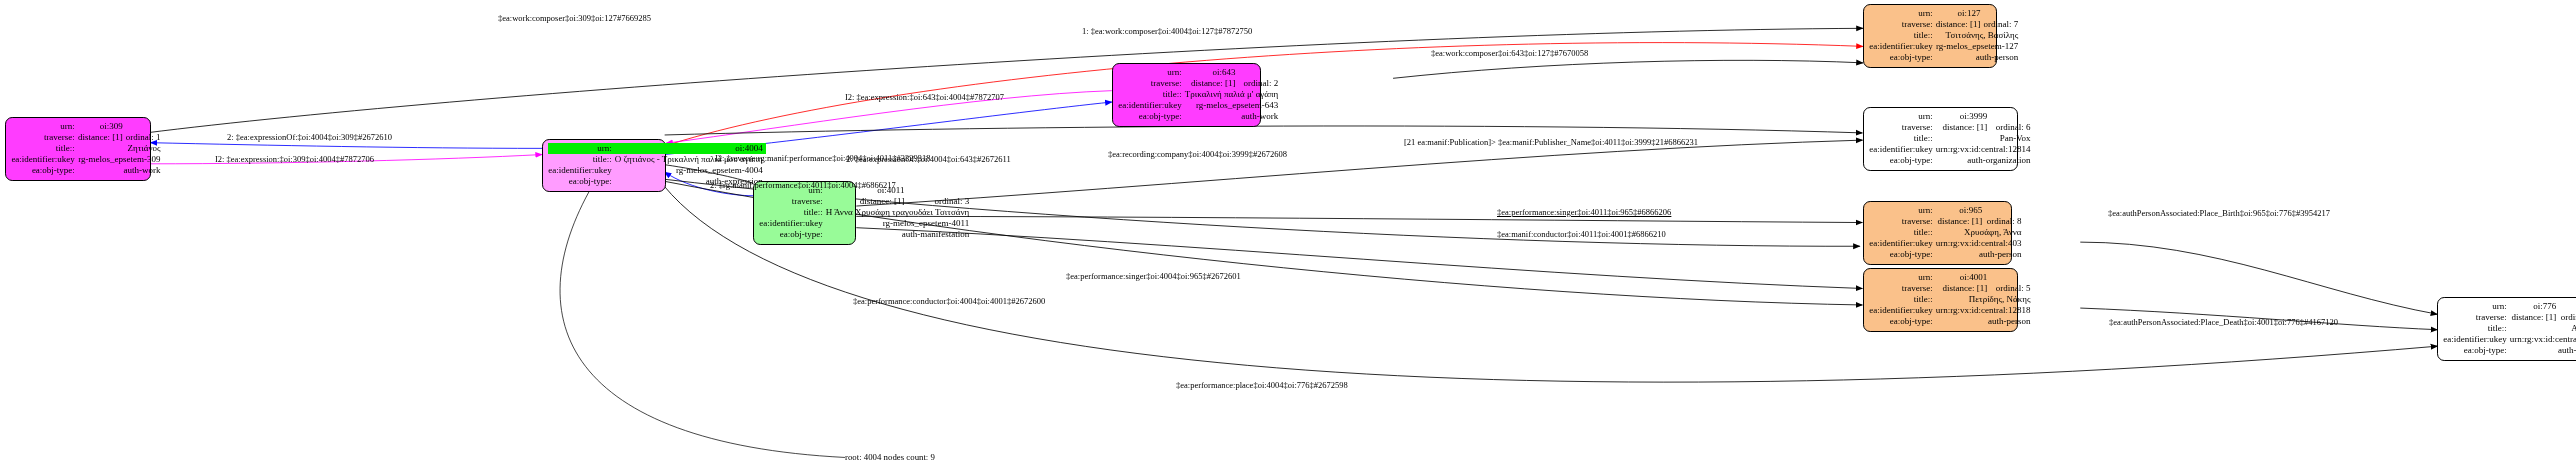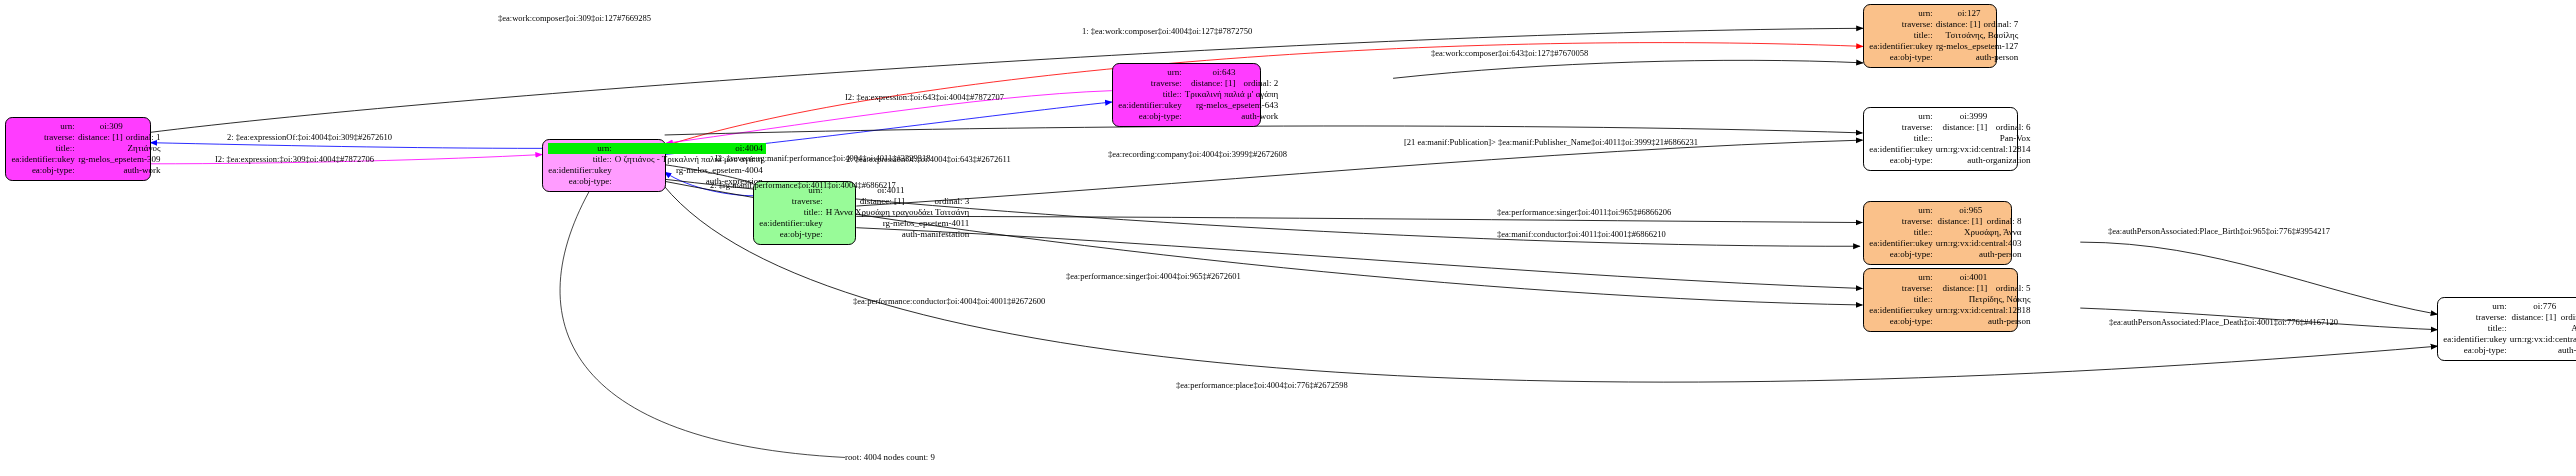--- a/index.html
+++ b/index.html
@@ -348,24 +348,24 @@
   <div class="elabel" style="left:1082px;top:27px;">1: ‡ea:work:composer‡oi:4004‡oi:127‡#7872750</div>
   <div class="elabel" style="left:1431px;top:49px;">‡ea:work:composer‡oi:643‡oi:127‡#7670058</div>
   <div class="elabel" style="left:845px;top:93px;">I2: ‡ea:expression:‡oi:643‡oi:4004‡#7872707</div>
   <div class="elabel" style="left:846px;top:122px;margin-top:33px;">2: ‡ea:expressionOf:‡oi:4004‡oi:643‡#2672611</div>
   <div class="elabel" style="left:227px;top:133px;">2: ‡ea:expressionOf:‡oi:4004‡oi:309‡#2672610</div>
   <div class="elabel" style="left:215px;top:155px;">I2: ‡ea:expression:‡oi:309‡oi:4004‡#7872706</div>
   <div class="elabel" style="left:1108px;top:122px;margin-top:28px;">‡ea:recording:company‡oi:4004‡oi:3999‡#2672608</div>
   <div class="elabel" style="left:1404px;top:138px;">[21 ea:manif:Publication]&gt; ‡ea:manif:Publisher_Name‡oi:4011‡oi:3999‡21#6866231</div>
   <div class="elabel" style="left:715px;top:154px;">I2: ‡reverse:rg:manif:performance‡oi:4004‡oi:4011‡#3329318</div>
   <div class="elabel" style="left:710px;top:181px;">2: ‡rg:manif:performance‡oi:4011‡oi:4004‡#6866217</div>
-  <div class="elabel" style="left:1497px;top:208px;">‡ea:performance:singer‡oi:4011‡oi:965‡#6866206</div>
+  <div class="elabel" style="left:1497px;top:208px;text-decoration:underline;">‡ea:performance:singer‡oi:4011‡oi:965‡#6866206</div>
   <div class="elabel" style="left:1497px;top:230px;text-align:right;">‡ea:manif:conductor‡oi:4011‡oi:4001‡#6866210</div>
   <div class="elabel" style="left:1066px;top:251px;margin-top:21px;">‡ea:performance:singer‡oi:4004‡oi:965‡#2672601</div>
   <div class="elabel" style="left:853px;top:297px;">‡ea:performance:conductor‡oi:4004‡oi:4001‡#2672600</div>
-  <div class="elabel" style="left:2108px;top:227px;">‡ea:authPersonAssociated:Place_Birth‡oi:965‡oi:776‡#3954217</div>
+  <div class="elabel" style="left:2108px;top:209px;">‡ea:authPersonAssociated:Place_Birth‡oi:965‡oi:776‡#3954217</div>
   <div class="elabel" style="left:2109px;top:318px;">‡ea:authPersonAssociated:Place_Death‡oi:4001‡oi:776‡#4167120</div>
   <div class="elabel" style="left:1176px;top:381px;">‡ea:performance:place‡oi:4004‡oi:776‡#2672598</div>
 
   <div class="footer" style="left:845px;top:452px;">root: 4004 nodes count: 9</div>
 
 </div>
 
 
 </body></html>

